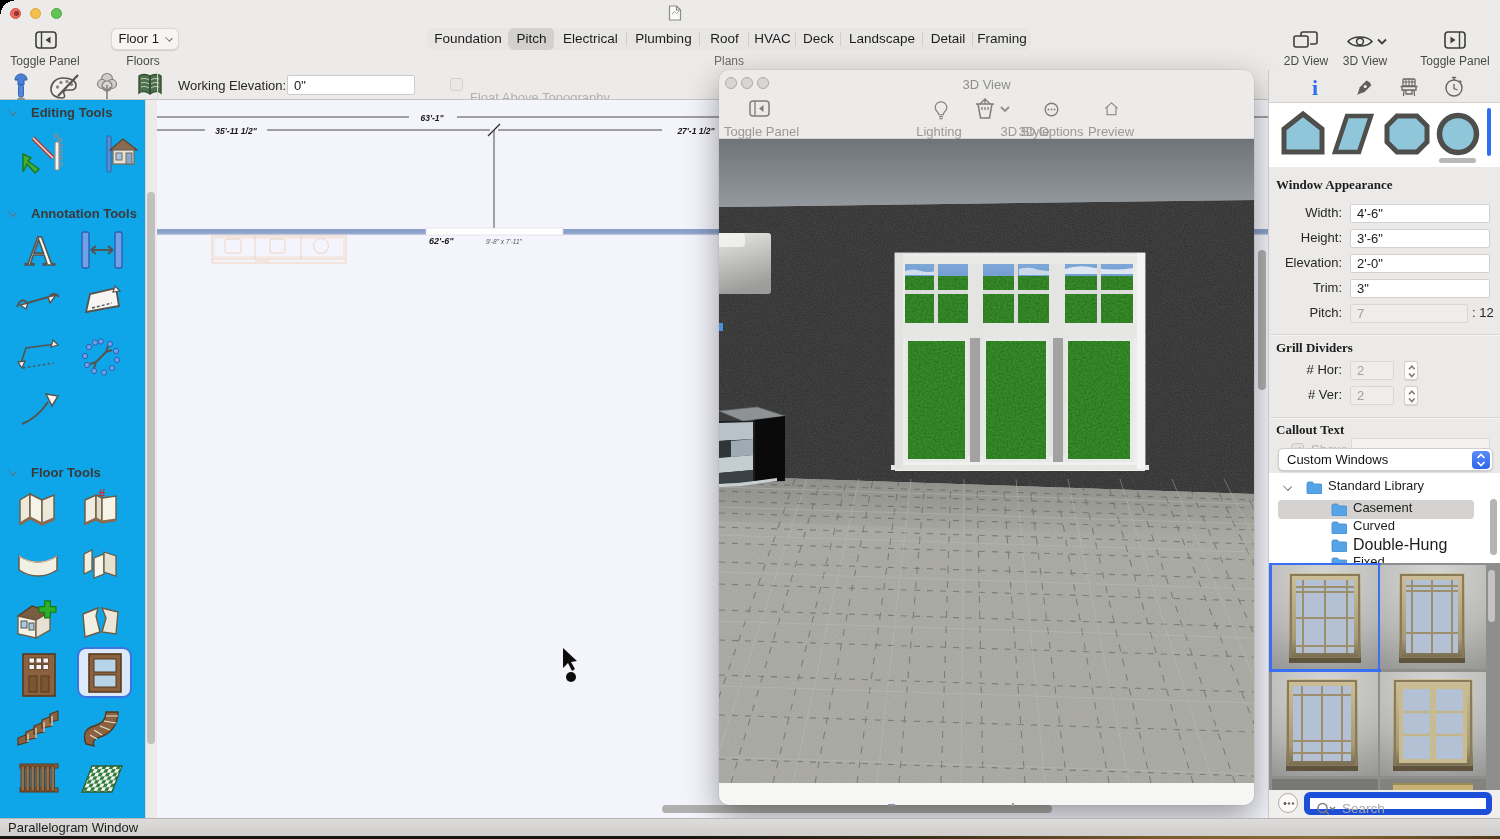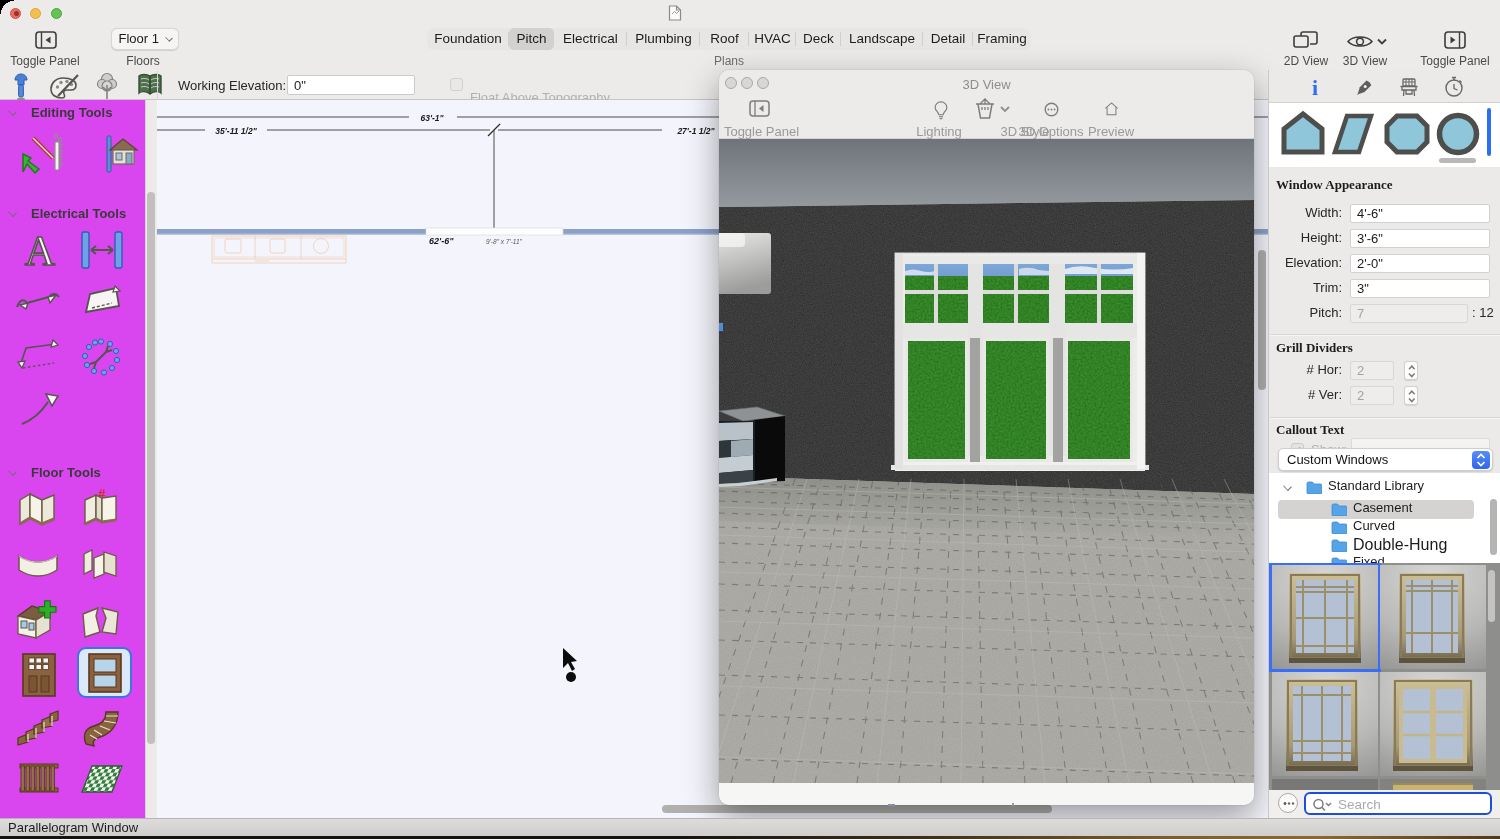--- a/index.html
+++ b/index.html
@@ -18,21 +18,21 @@
   .btn-floor { left:111px; top:1px; width:68px; height:22px; background:#f6f5f3; border:1px solid #d8d7d5;
      border-radius:6px; font-size:13px; color:#1a1a1a; text-align:center; line-height:20px; box-shadow:0 .5px 1px rgba(0,0,0,.12); }
 
   
   #tabs { left:427px; top:1px; width:604px; height:22px; background:#e7e6e4; border-radius:7px; display:flex; overflow:hidden; }
   #tabs .seg { font-size:13.5px; color:#1c1c1c; text-align:center; line-height:22px; position:relative; }
   #tabs .seg.sel { background:#d2d1cf; border-radius:5px; }
   #tabs .seg:not(.sel):not(.nosep)::after { content:""; position:absolute; right:0; top:4px; height:14px; width:1px; background:#d0cfcd; }
 
   
-  #leftpanel { left:0; top:100px; width:146px; height:718px; background:#d946ef; border-right:1px solid #d4d3d1; }
+  #leftpanel { left:0; top:100px; width:146px; height:718px; background:#0ea5e9; border-right:1px solid #d4d3d1; }
   .sechead { position:absolute; font-size:13px; font-weight:bold; color:#3a3a3a; }
   .chev { position:absolute; width:8px; height:8px; }
   .chev::before { content:""; position:absolute; left:0; top:1px; width:6px; height:6px; border-right:1.8px solid #6e6d6b; border-bottom:1.8px solid #6e6d6b; transform:rotate(45deg) scale(1,0.8); }
   #lscroll { left:147px; top:192px; width:8px; height:552px; background:#c1c0be; border-radius:4px; }
 
   
   #canvas { left:157px; top:100px; width:1111px; height:718px; background:#f4f4fc; }
 
   
   #statusbar { left:0; top:818px; width:1500px; height:18px; background:linear-gradient(#dddcda,#cfcecc);
@@ -148,21 +148,21 @@
   <div class="abs" style="left:178px; top:51px; font-size:13px; color:#262624;">Working Elevation:</div>
   <div class="abs" style="left:287px; top:48px; width:128px; height:20px; background:#fff; border:1px solid #cdccca; border-radius:2px; font-size:13px; color:#1a1a1a; padding:2px 0 0 6px;">0"</div>
   <div class="abs" style="left:450px; top:51px; width:13px; height:13px; background:#e9e8e6; border:1px solid #d2d1cf; border-radius:3px;"></div>
   <div class="abs" style="left:470px; top:51px; font-size:13px; color:#b2b1af;margin-top:12px;">Float Above Topography</div>
 </div>
 
 <div id="leftpanel" class="abs">
   <div class="chev" style="left:9px; top:7px;"></div>
   <div class="sechead" style="left:31px; top:5px;">Editing Tools</div>
   <div class="chev" style="left:9px; top:108px;"></div>
-  <div class="sechead" style="left:31px; top:106px;">Electrical Tools</div>
+  <div class="sechead" style="left:31px; top:106px;">Annotation Tools</div>
   <div class="chev" style="left:9px; top:367px;"></div>
   <div class="sechead" style="left:31px; top:365px;">Floor Tools</div>
 
   <svg class="abs" style="left:19px; top:32px;" width="44" height="44" viewBox="0 0 44 44">
     <line x1="14" y1="6" x2="34" y2="26" stroke="#b8352f" stroke-width="4"></line>
     <line x1="14" y1="6" x2="34" y2="26" stroke="#e8e6e0" stroke-width="1.4"></line>
     <g fill="none" stroke="#8f8f8d" stroke-width="1.2">
       <circle cx="37" cy="4" r="1.8"></circle>
         <circle cx="41" cy="8" r="1.8"></circle>
         <circle cx="41.5" cy="14" r="1.8"></circle>
@@ -755,21 +755,21 @@
 
   <div class="abs" style="left:0; top:720px; width:232px; height:28px; background:#f0efed;"></div>
   <div class="abs" style="left:9px; top:723px; width:20px; height:20px; border:1px solid #aaa9a7; border-radius:50%; background:#fcfbf9;">
     <svg width="20" height="20" viewBox="0 0 20 20">
         <circle cx="6" cy="9.5" r="1.2" fill="#68676а"></circle>
         <circle cx="6" cy="9.5" r="1.2" fill="#686765"></circle>
         <circle cx="10" cy="9.5" r="1.2" fill="#686765"></circle>
         <circle cx="14" cy="9.5" r="1.2" fill="#686765"></circle>
       </svg>
   </div>
-  <div class="abs" style="left:35px; top:722px; width:188px; height:23px; background:#fff; border:2px solid #1d4ed8; border-radius:6px;">
+  <div class="abs" style="left:35px; top:722px; width:188px; height:23px; background:#fff; border:6px solid #1d4ed8; border-radius:6px;">
     <svg class="abs" style="left:6px; top:4px;" width="20" height="15" viewBox="0 0 20 15">
       <circle cx="6.5" cy="6" r="4.5" fill="none" stroke="#7c7b79" stroke-width="1.5"></circle>
       <line x1="9.8" y1="9.3" x2="13" y2="12.5" stroke="#7c7b79" stroke-width="1.5"></line>
       <path d="M14 5 l 2.5 2.5 l 2.5 -2.5" fill="none" stroke="#7c7b79" stroke-width="1.4"></path>
     </svg>
     <div class="abs" style="left:32px; top:3px; font-size:13.5px; color:#aaa9a7;">Search</div>
   </div>
 </div>
 
 <div id="statusbar" class="abs">Parallelogram Window</div>

